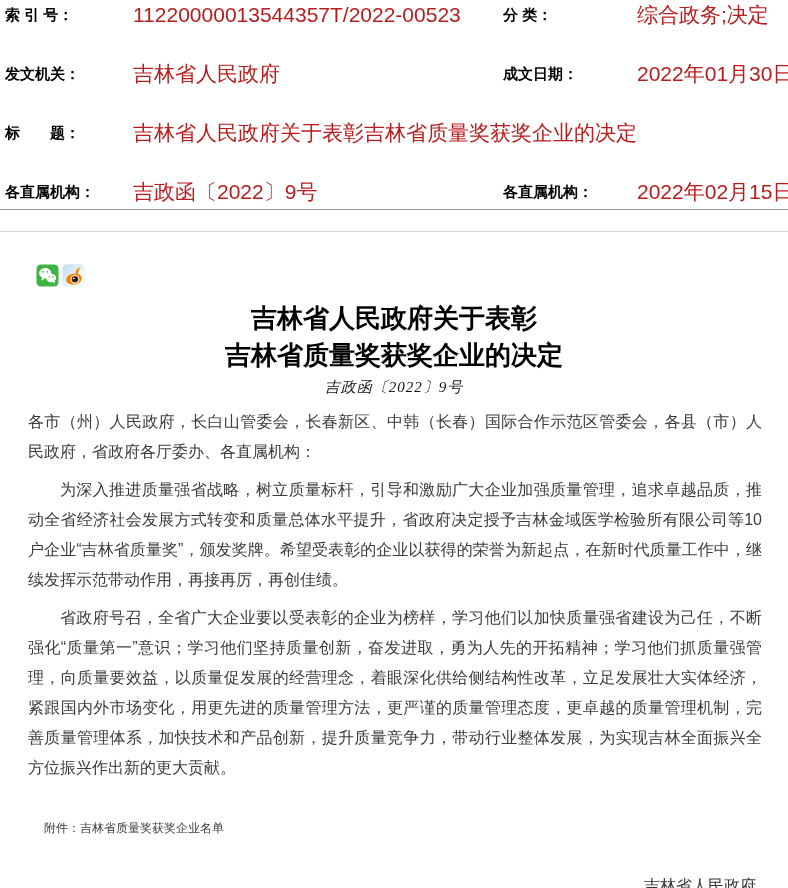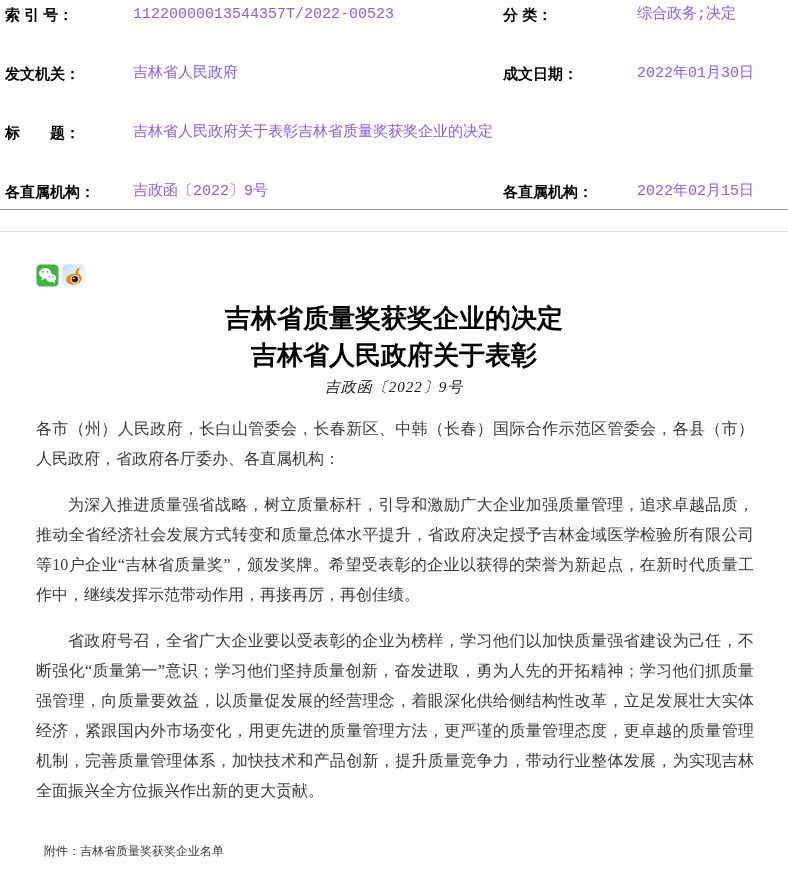--- a/index.html
+++ b/index.html
@@ -19,22 +19,22 @@
   .meta-grid {
     display:grid;
     grid-template-columns:90px 336px 96px 1fr;
     gap:36px;
   }
   .meta-cell { line-height:23px; height:23px; white-space:nowrap; overflow:hidden; }
   .meta-label {
     font-weight:bold; font-size:15px; color:#000;
   }
   .meta-value {
-    font-family:Liberation Mono, monospace;
-    font-size:15px; color:#8b5cf6;
+    font-family:Liberation Sans, sans-serif;
+    font-size:21px; color:#b91c1c;
     padding-left:2px;
   }
   .span3 { grid-column:2 / 5; }
 
   .sub-divider {
     height:0; border-top:1px solid #dcdcdc; margin-top:21px;
   }
 
   
   .share-row {
@@ -67,21 +67,21 @@
   }
 
   
   .doc-body {
     margin:9px 18px 0 20px;
     font-size:16px;
     line-height:30px;
     text-align:justify;
     color:#3b3b3b;
   }
-  .doc-body p { margin:16px;font-family:Liberation Serif, serif; }
+  .doc-body p { margin:8px; }
   .doc-body p.indent { text-indent:2em; }
 
   .attachment-line {
     margin:30px 18px 0 20px;
     font-size:12px;
     line-height:30px;
     color:#3b3b3b;
     text-indent:2em;
   }
 
@@ -147,22 +147,22 @@
       <path d="M20 3 C14 5 13.5 8.5 15 10.5 C10 9.5 5 12 4.5 16 C4 19.5 8 22 12.5 21.5 C17.5 21 21 18 20.5 14 C20.2 11.8 18.5 10.8 17 10.6 C15.8 8.2 17.5 5.5 20 3 Z" fill="#f08300"></path>
       <circle cx="13.5" cy="16" r="4.6" fill="#fff3e2"></circle>
       <circle cx="13.5" cy="16" r="3.4" fill="#5a1f1f"></circle>
       <circle cx="13.5" cy="16" r="2.2" fill="#1a1a1a"></circle>
       <circle cx="12.4" cy="14.9" r="0.9" fill="#ffffff"></circle>
     </svg>
   </span>
 </div>
 
 <div class="doc-title">
+  <div>吉林省人民政府关于表彰</div>
   <div>吉林省质量奖获奖企业的决定</div>
-  <div>吉林省人民政府关于表彰</div>
 </div>
 <div class="doc-number">吉政函〔2022〕9号</div>
 
 <div class="doc-body">
   <p>各市（州）人民政府，长白山管委会，长春新区、中韩（长春）国际合作示范区管委会，各县（市）人民政府，省政府各厅委办、各直属机构：</p>
   <p class="indent">为深入推进质量强省战略，树立质量标杆，引导和激励广大企业加强质量管理，追求卓越品质，推动全省经济社会发展方式转变和质量总体水平提升，省政府决定授予吉林金域医学检验所有限公司等10户企业“吉林省质量奖”，颁发奖牌。希望受表彰的企业以获得的荣誉为新起点，在新时代质量工作中，继续发挥示范带动作用，再接再厉，再创佳绩。</p>
   <p class="indent">省政府号召，全省广大企业要以受表彰的企业为榜样，学习他们以加快质量强省建设为己任，不断强化“质量第一”意识；学习他们坚持质量创新，奋发进取，勇为人先的开拓精神；学习他们抓质量强管理，向质量要效益，以质量促发展的经营理念，着眼深化供给侧结构性改革，立足发展壮大实体经济，紧跟国内外市场变化，用更先进的质量管理方法，更严谨的质量管理态度，更卓越的质量管理机制，完善质量管理体系，加快技术和产品创新，提升质量竞争力，带动行业整体发展，为实现吉林全面振兴全方位振兴作出新的更大贡献。</p>
 </div>
 
 <div class="attachment-line">附件：吉林省质量奖获奖企业名单</div>

